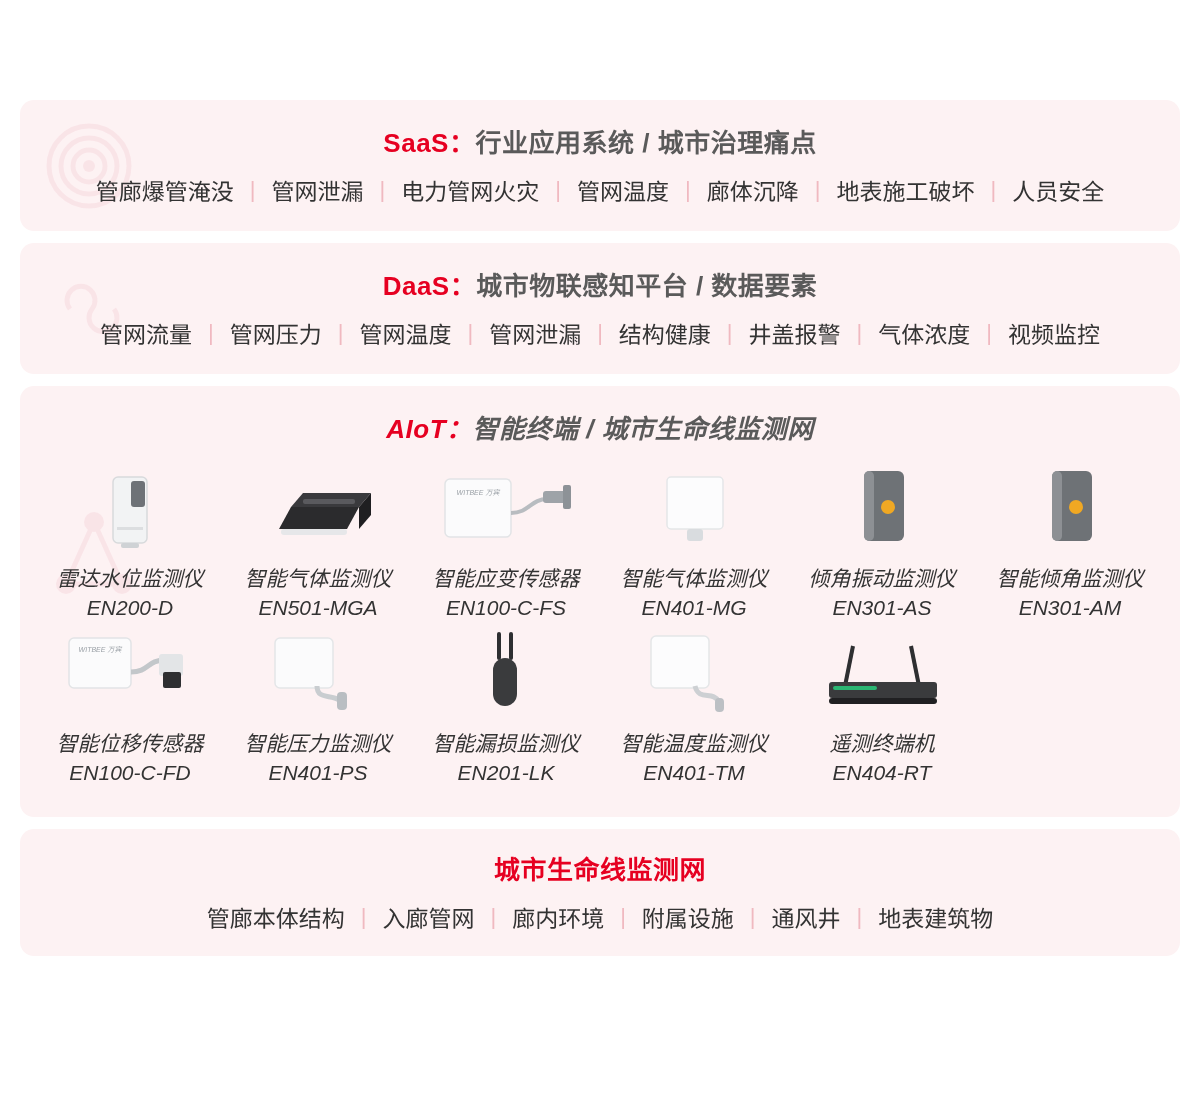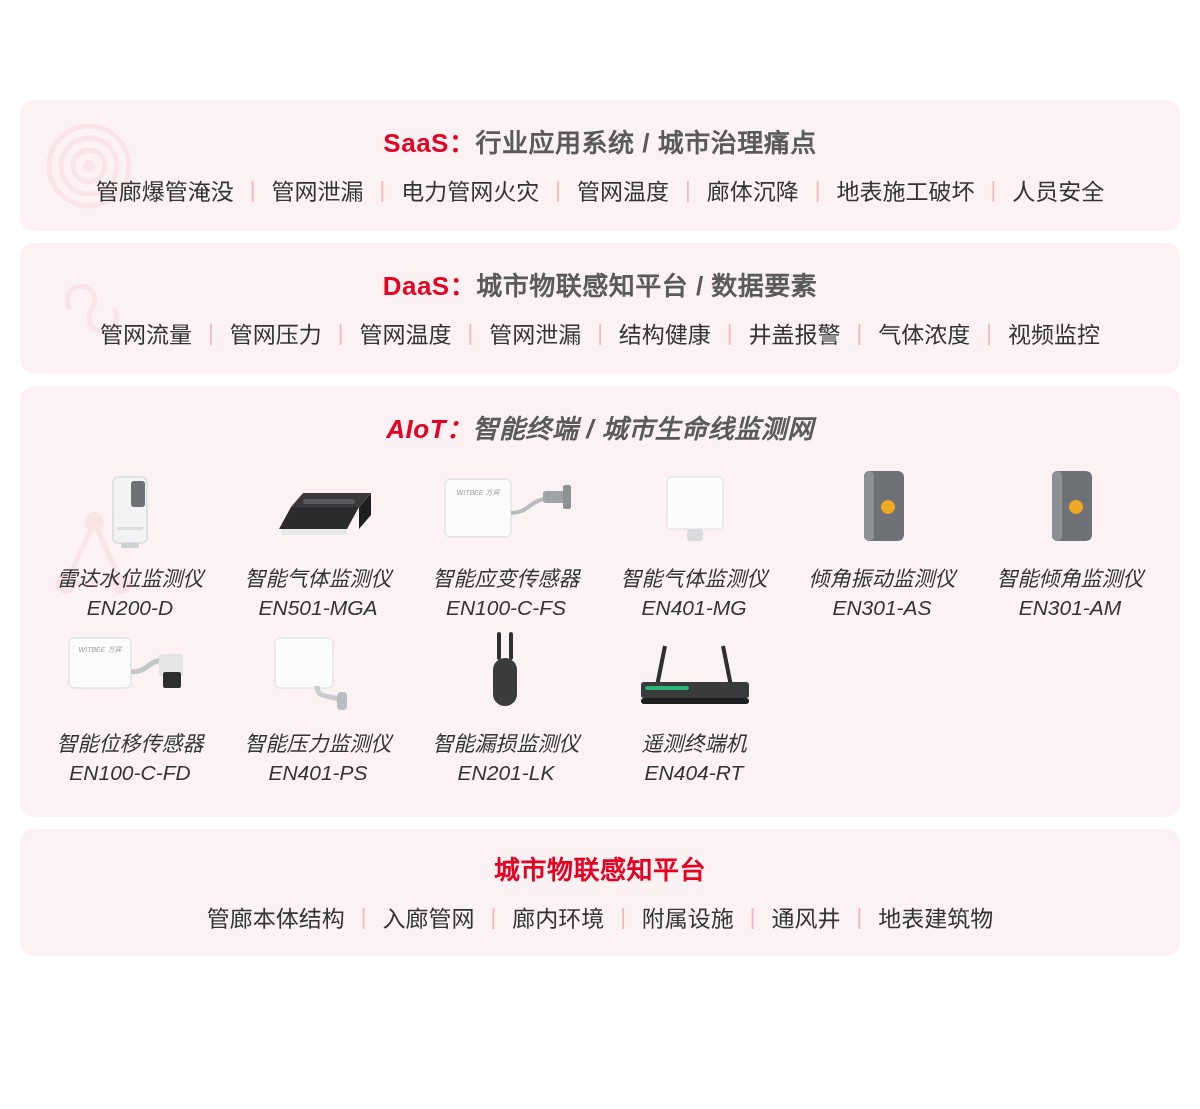--- a/index.html
+++ b/index.html
@@ -311,40 +311,51 @@
           <svg width="90" height="92" viewBox="0 0 90 92">
             <rect x="36" y="4" width="4" height="28" rx="2" fill="#2e2f31"></rect>
             <rect x="48" y="4" width="4" height="28" rx="2" fill="#2e2f31"></rect>
             <rect x="32" y="30" width="24" height="48" rx="12" fill="#3a3b3d"></rect>
           </svg>
         </div>
         <div class="cap-name">智能漏损监测仪</div>
         <div class="cap-model">EN201-LK</div>
       </div>
 
+      <div class="cell">
+        <div class="thumb">
+          <svg width="130" height="92" viewBox="0 0 130 92">
+            <rect x="22" y="8" width="58" height="52" rx="5" fill="#fcfcfd" stroke="#e4e6e8" stroke-width="1.5"></rect>
+            <path d="M66 58 C70 74 84 62 90 74" fill="none" stroke="#cdd0d3" stroke-width="5"></path>
+            <rect x="86" y="70" width="9" height="14" rx="4" fill="#bcc0c4"></rect>
+          </svg>
+        </div>
+        <div class="cap-name">智能温度监测仪</div>
+        <div class="cap-model">EN401-TM</div>
+      </div>
 
       <div class="cell">
         <div class="thumb">
           <svg width="150" height="92" viewBox="0 0 150 92">
             <path d="M46 18 L38 58" stroke="#2e2f31" stroke-width="4" fill="none"></path>
             <path d="M104 18 L112 58" stroke="#2e2f31" stroke-width="4" fill="none"></path>
             <rect x="22" y="54" width="108" height="16" rx="3" fill="#3a3b3d"></rect>
             <rect x="26" y="58" width="44" height="4" rx="2" fill="#2bb673"></rect>
             <rect x="22" y="70" width="108" height="6" rx="3" fill="#202022"></rect>
           </svg>
         </div>
         <div class="cap-name">遥测终端机</div>
         <div class="cap-model">EN404-RT</div>
       </div>
 
     </div>
   </section>
 
   <section class="band bottom">
-    <div class="band-title">城市物联感知平台</div>
+    <div class="band-title">城市生命线监测网</div>
     <div class="chips">
       <span class="chip">管廊本体结构</span>
       <span class="sep">|</span>
       <span class="chip">入廊管网</span>
       <span class="sep">|</span>
       <span class="chip">廊内环境</span>
       <span class="sep">|</span>
       <span class="chip">附属设施</span>
       <span class="sep">|</span>
       <span class="chip">通风井</span>

